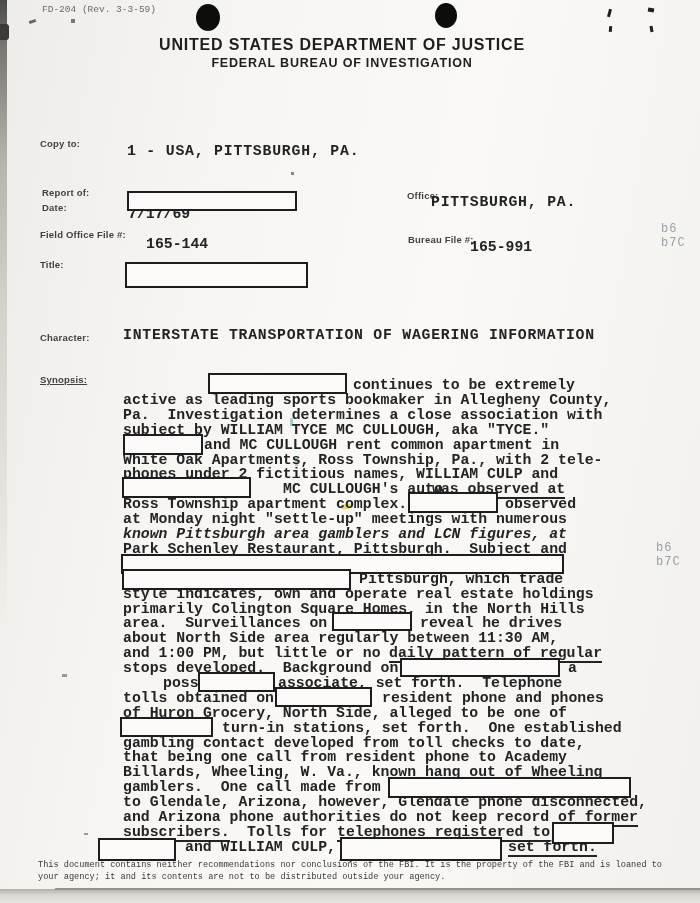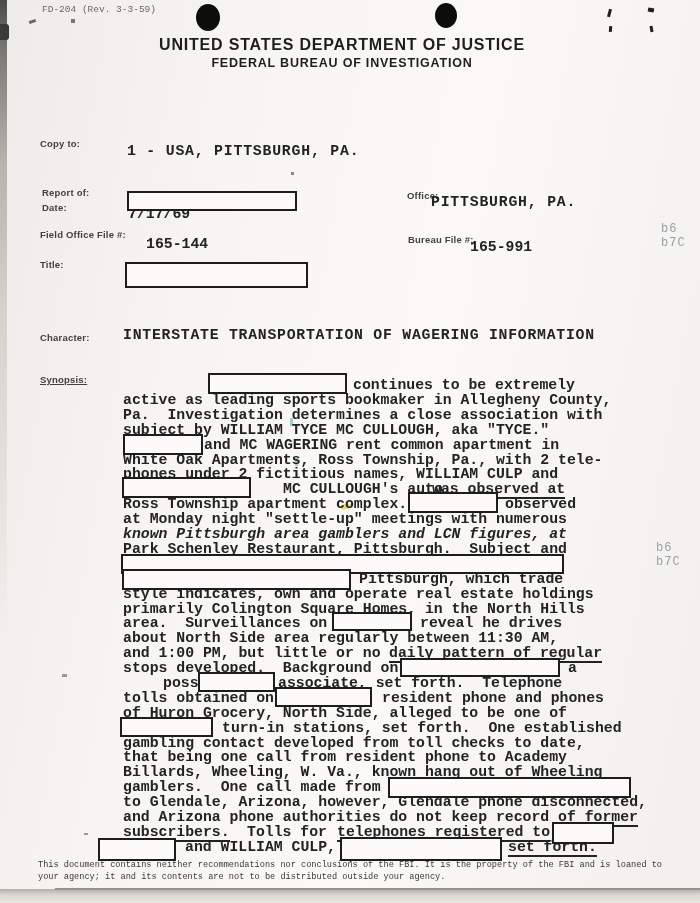--- a/index.html
+++ b/index.html
@@ -88,21 +88,21 @@
   <span class="tw ls2" style="left:123px;top:328px;">INTERSTATE TRANSPORTATION OF WAGERING INFORMATION</span>
 
   <div id="gen-layer">
       <div class="redact" style="left: 127px; top: 191px; width: 170px; height: 20px;"></div>
       <div class="redact" style="left: 125px; top: 262px; width: 183px; height: 26px;"></div>
       <div class="tw" style="left: 353px; top: 378px;">continues to be extremely</div>
       <div class="redact" style="left: 208px; top: 373px; width: 139px; height: 21px;"></div>
       <div class="tw" style="left: 123px; top: 393px;">active as leading sports bookmaker in Allegheny County,</div>
       <div class="tw" style="left: 123px; top: 408px;">Pa.  Investigation determines a close association with</div>
       <div class="tw" style="left: 123px; top: 423px;">subject by WILLIAM TYCE MC CULLOUGH, aka "TYCE."</div>
-      <div class="tw" style="left: 204px; top: 438px;">and MC WAGERING rent common apartment in</div>
+      <div class="tw" style="left: 204px; top: 438px;">and MC CULLOUGH rent common apartment in</div>
       <div class="redact" style="left: 123px; top: 434px; width: 80px; height: 21px;"></div>
       <div class="tw" style="left: 123px; top: 453px;">White Oak Apartments, Ross Township, Pa., with 2 tele-</div>
       <div class="tw" style="left: 123px; top: 467px;">phones under 2 fictitious names, WILLIAM CULP and</div>
       <div class="tw" style="left: 263px; top: 482px; padding-left: 20px;">MC CULLOUGH's auto </div>
       <div class="tw ul" style="left: 432px; top: 482px;">was observed at</div>
       <div class="redact" style="left: 122px; top: 477px; width: 129px; height: 21px;"></div>
       <div class="tw" style="left: 123px; top: 497px;">Ross Township apartment complex.</div>
       <div class="tw" style="left: 505px; top: 497px;">observed</div>
       <div class="redact" style="left: 408px; top: 492px; width: 90px; height: 21px;"></div>
       <div class="tw" style="left: 123px; top: 512px;">at Monday night "settle-up" meetings with numerous</div>

